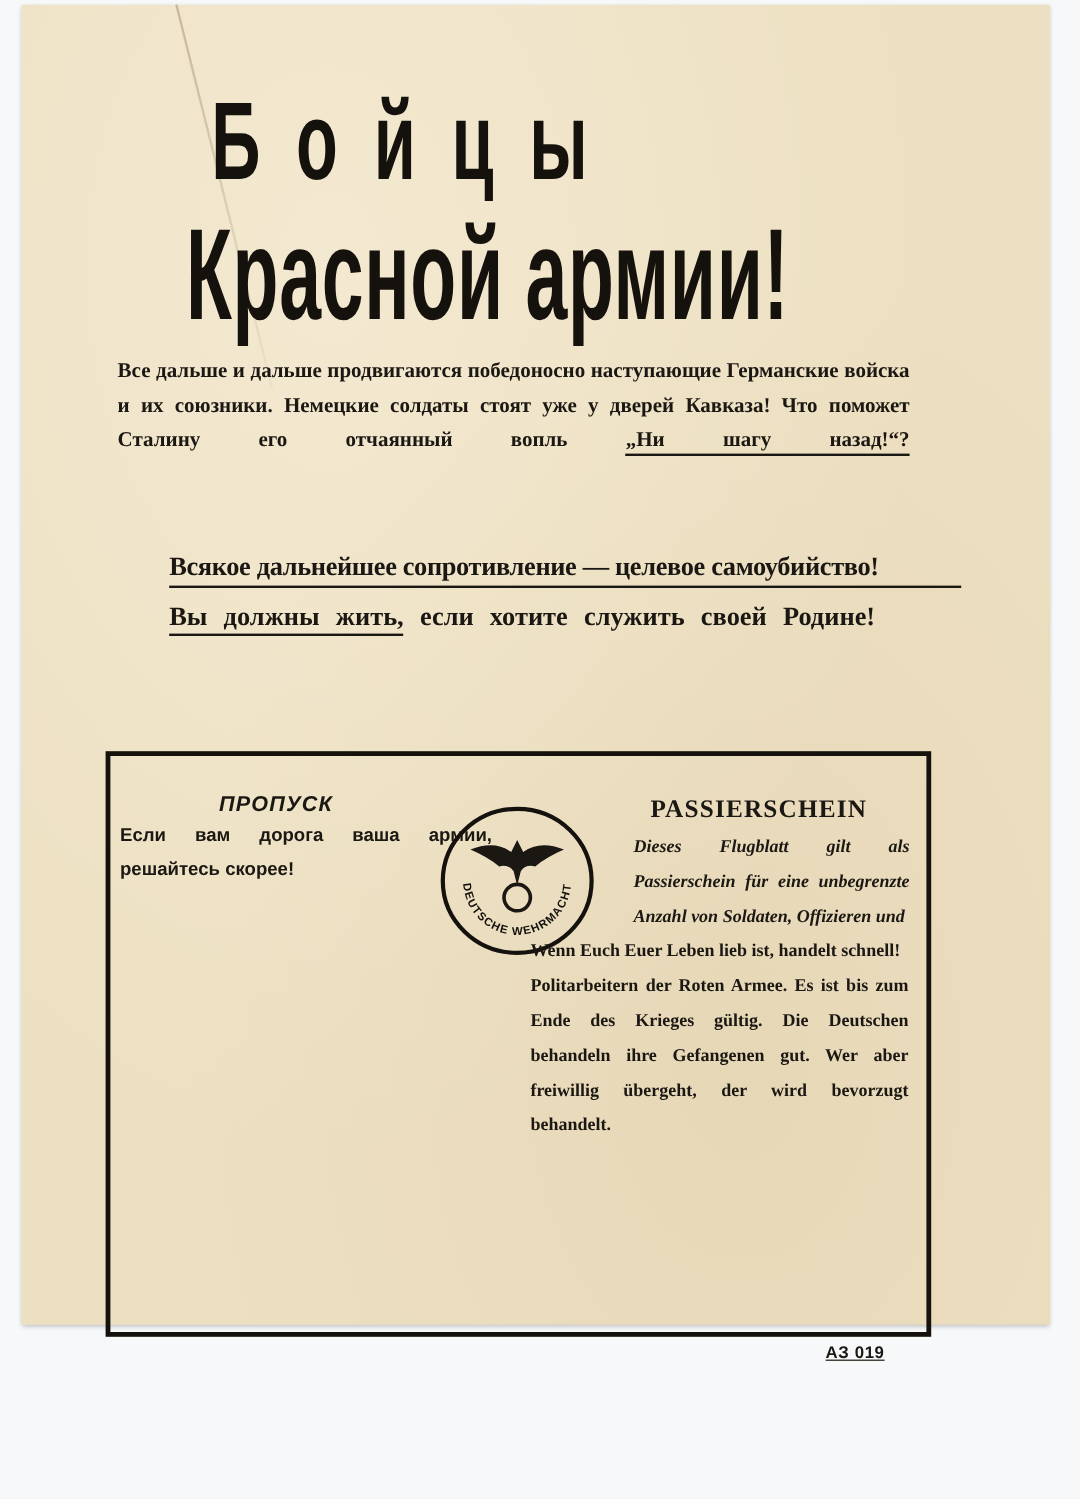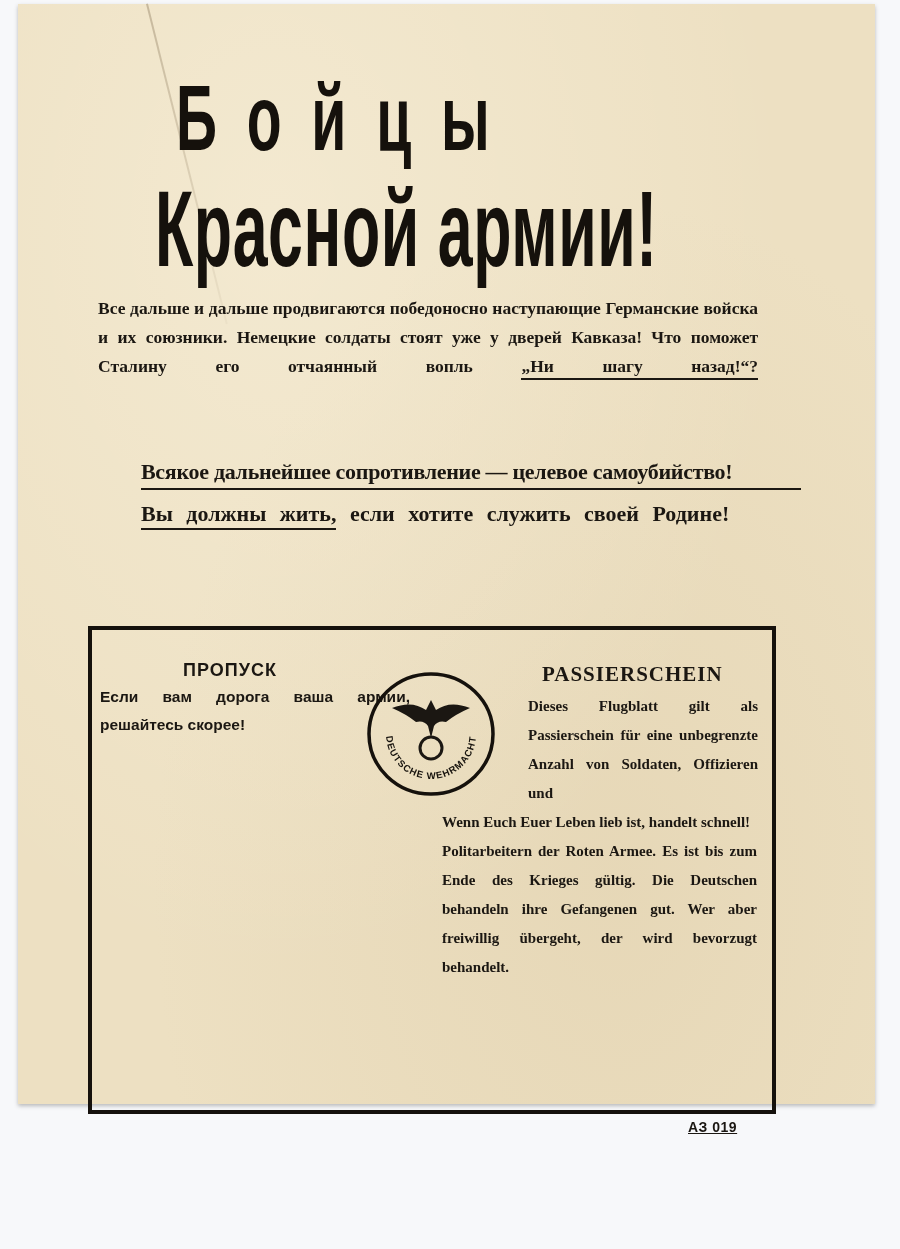--- a/index.html
+++ b/index.html
@@ -85,41 +85,42 @@
       width: 322px;
       font-family: "Liberation Sans", sans-serif;
       font-weight: bold;
       font-size: 15.5px;
       line-height: 28.5px;
     }
     .col-ru .head {
       text-align: center; width: 260px;
       font-size: 18px; letter-spacing: 1px;
       margin-bottom: -2px;
+      font-style: italic;
     }
     .col-ru .narrow { width: 240px; text-align: justify; }
     .col-ru .wide { width: 310px; text-align: justify; }
     .col-de {
       position: absolute;
       left: 350px; top: 36px;
       width: 325px;
       font-family: "Liberation Serif", serif;
       font-weight: bold;
       font-size: 15px;
       line-height: 29px;
     }
     .col-de .head {
       position: absolute;
       left: 100px; top: -6px;
       font-size: 21px; letter-spacing: 1px;
       white-space: nowrap;
     }
     .col-de .narrow {
       margin-left: 86px; margin-top: 26px;
-      width: 230px; text-align: justify;
+      width: 230px; text-align: justify; font-style: italic;
     }
     .col-de .wide { width: 315px; text-align: justify; }
     .para { display: block; }
     .seal {
       position: absolute;
       left: 272px; top: 40px;
       width: 134px; height: 128px;
     }
     .serial {
       position: absolute;

